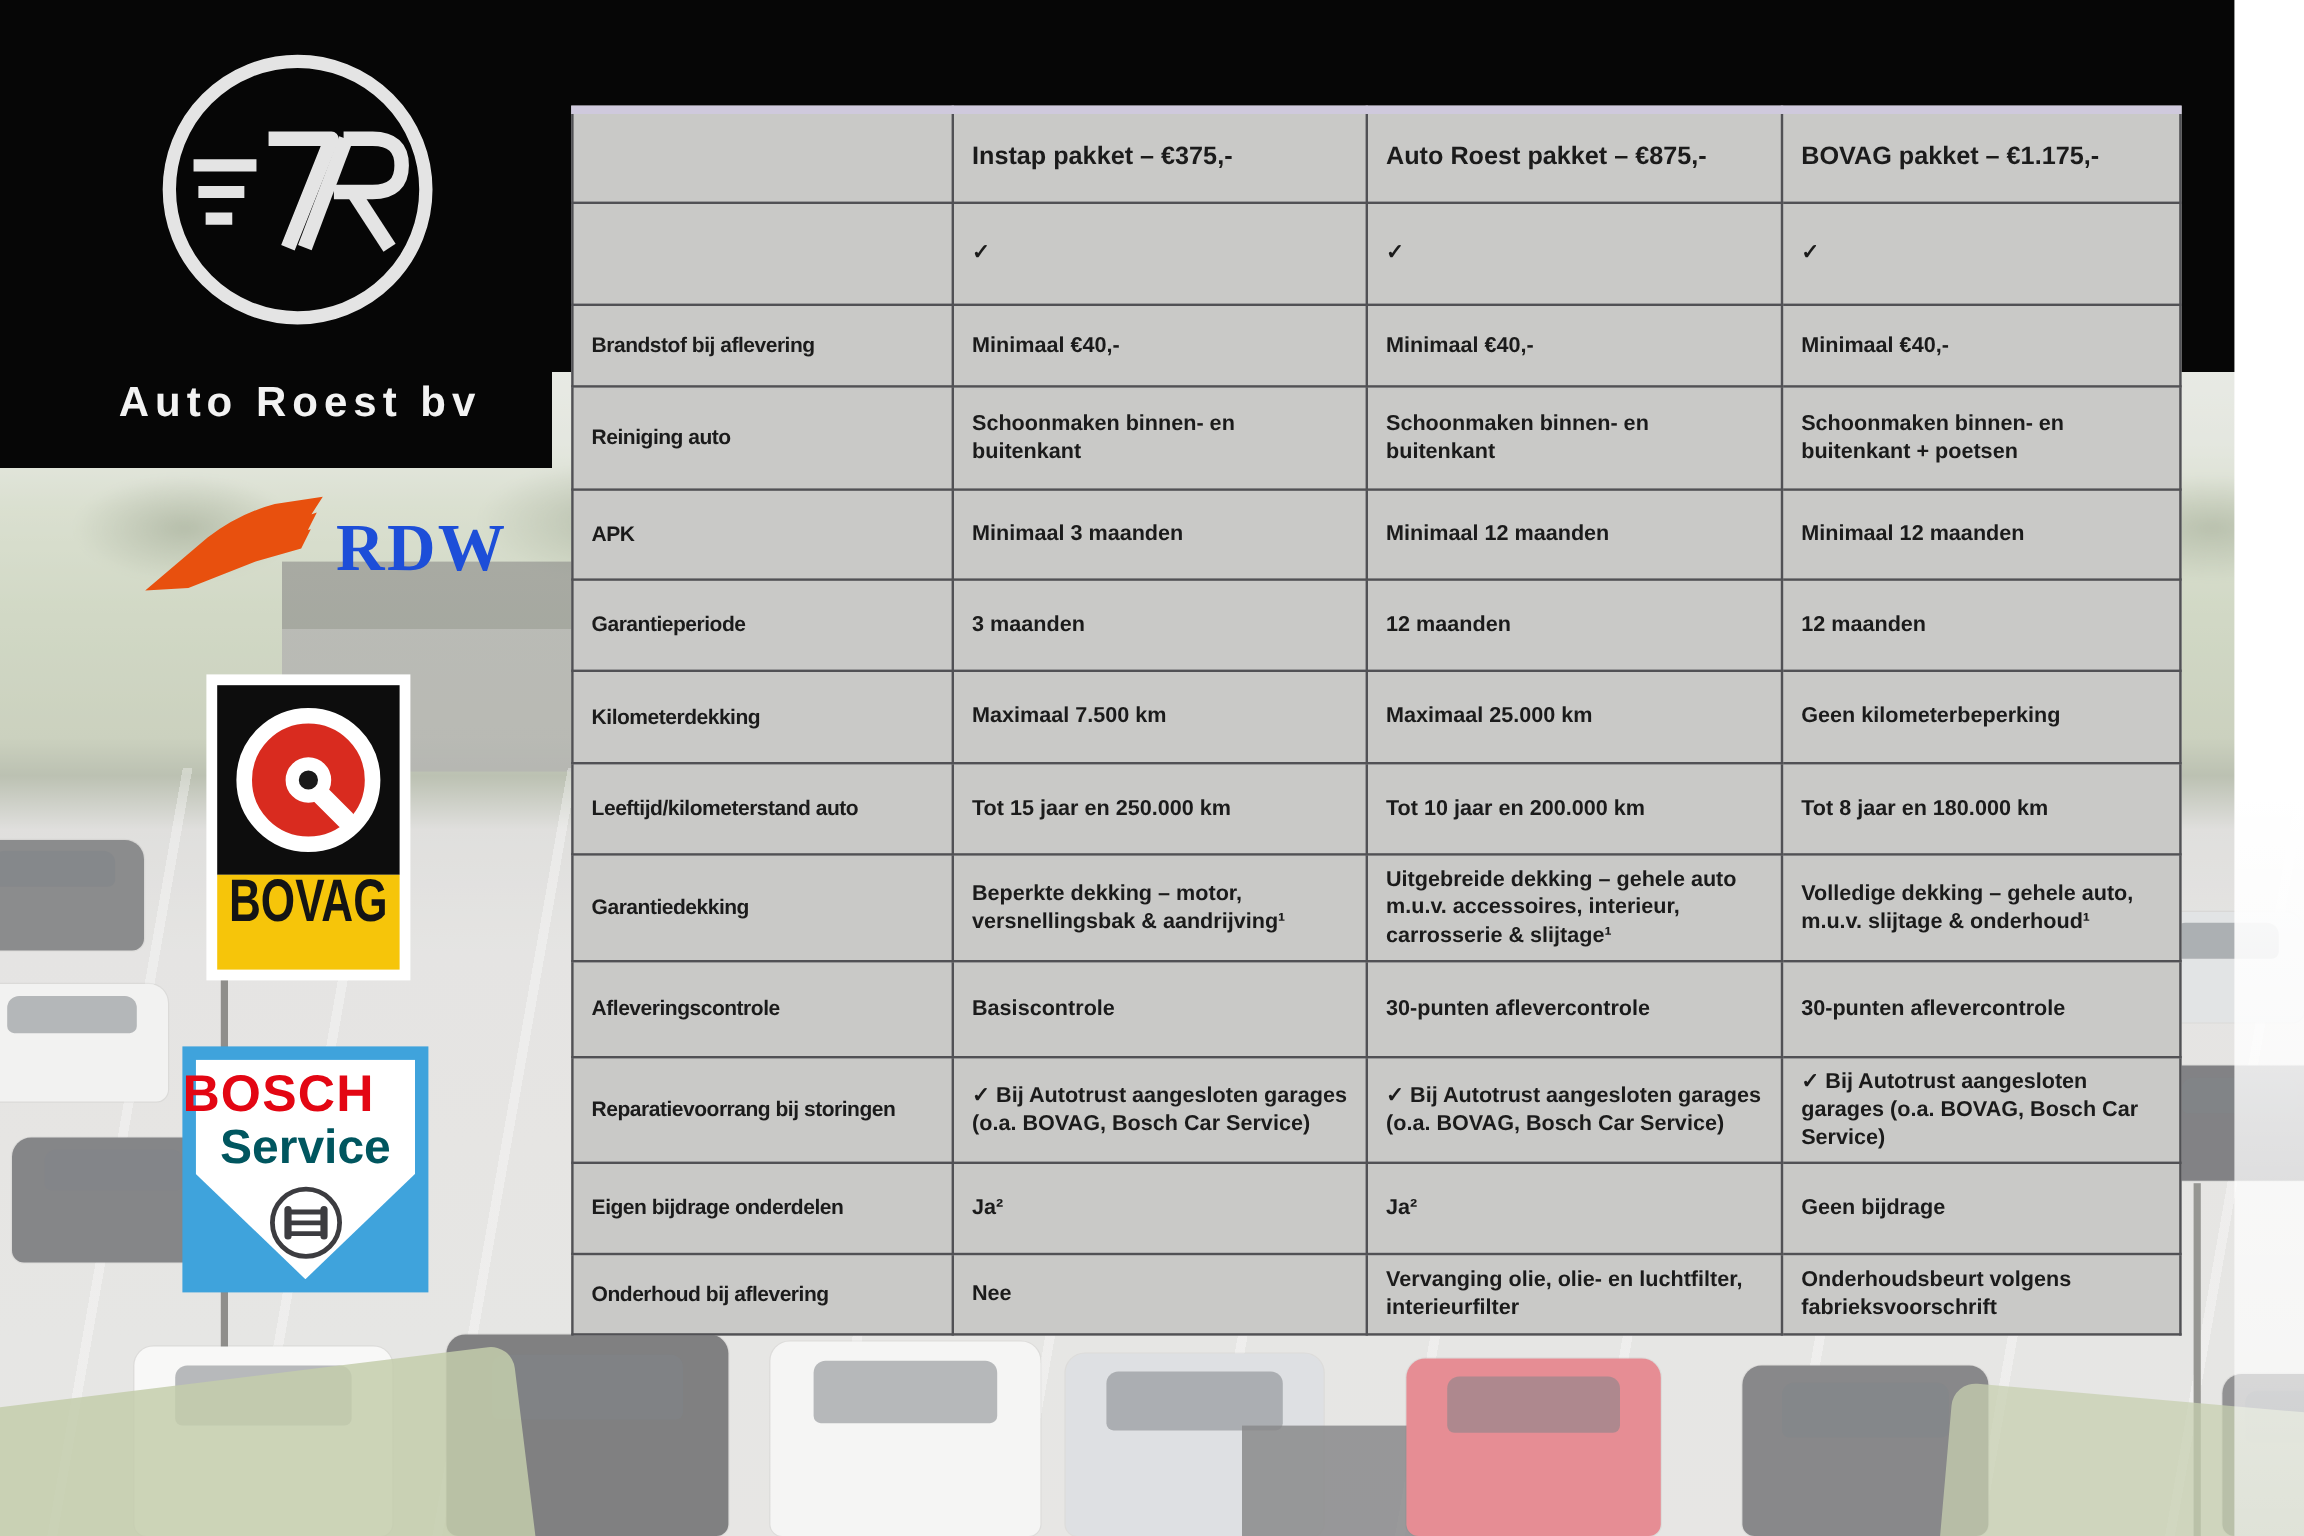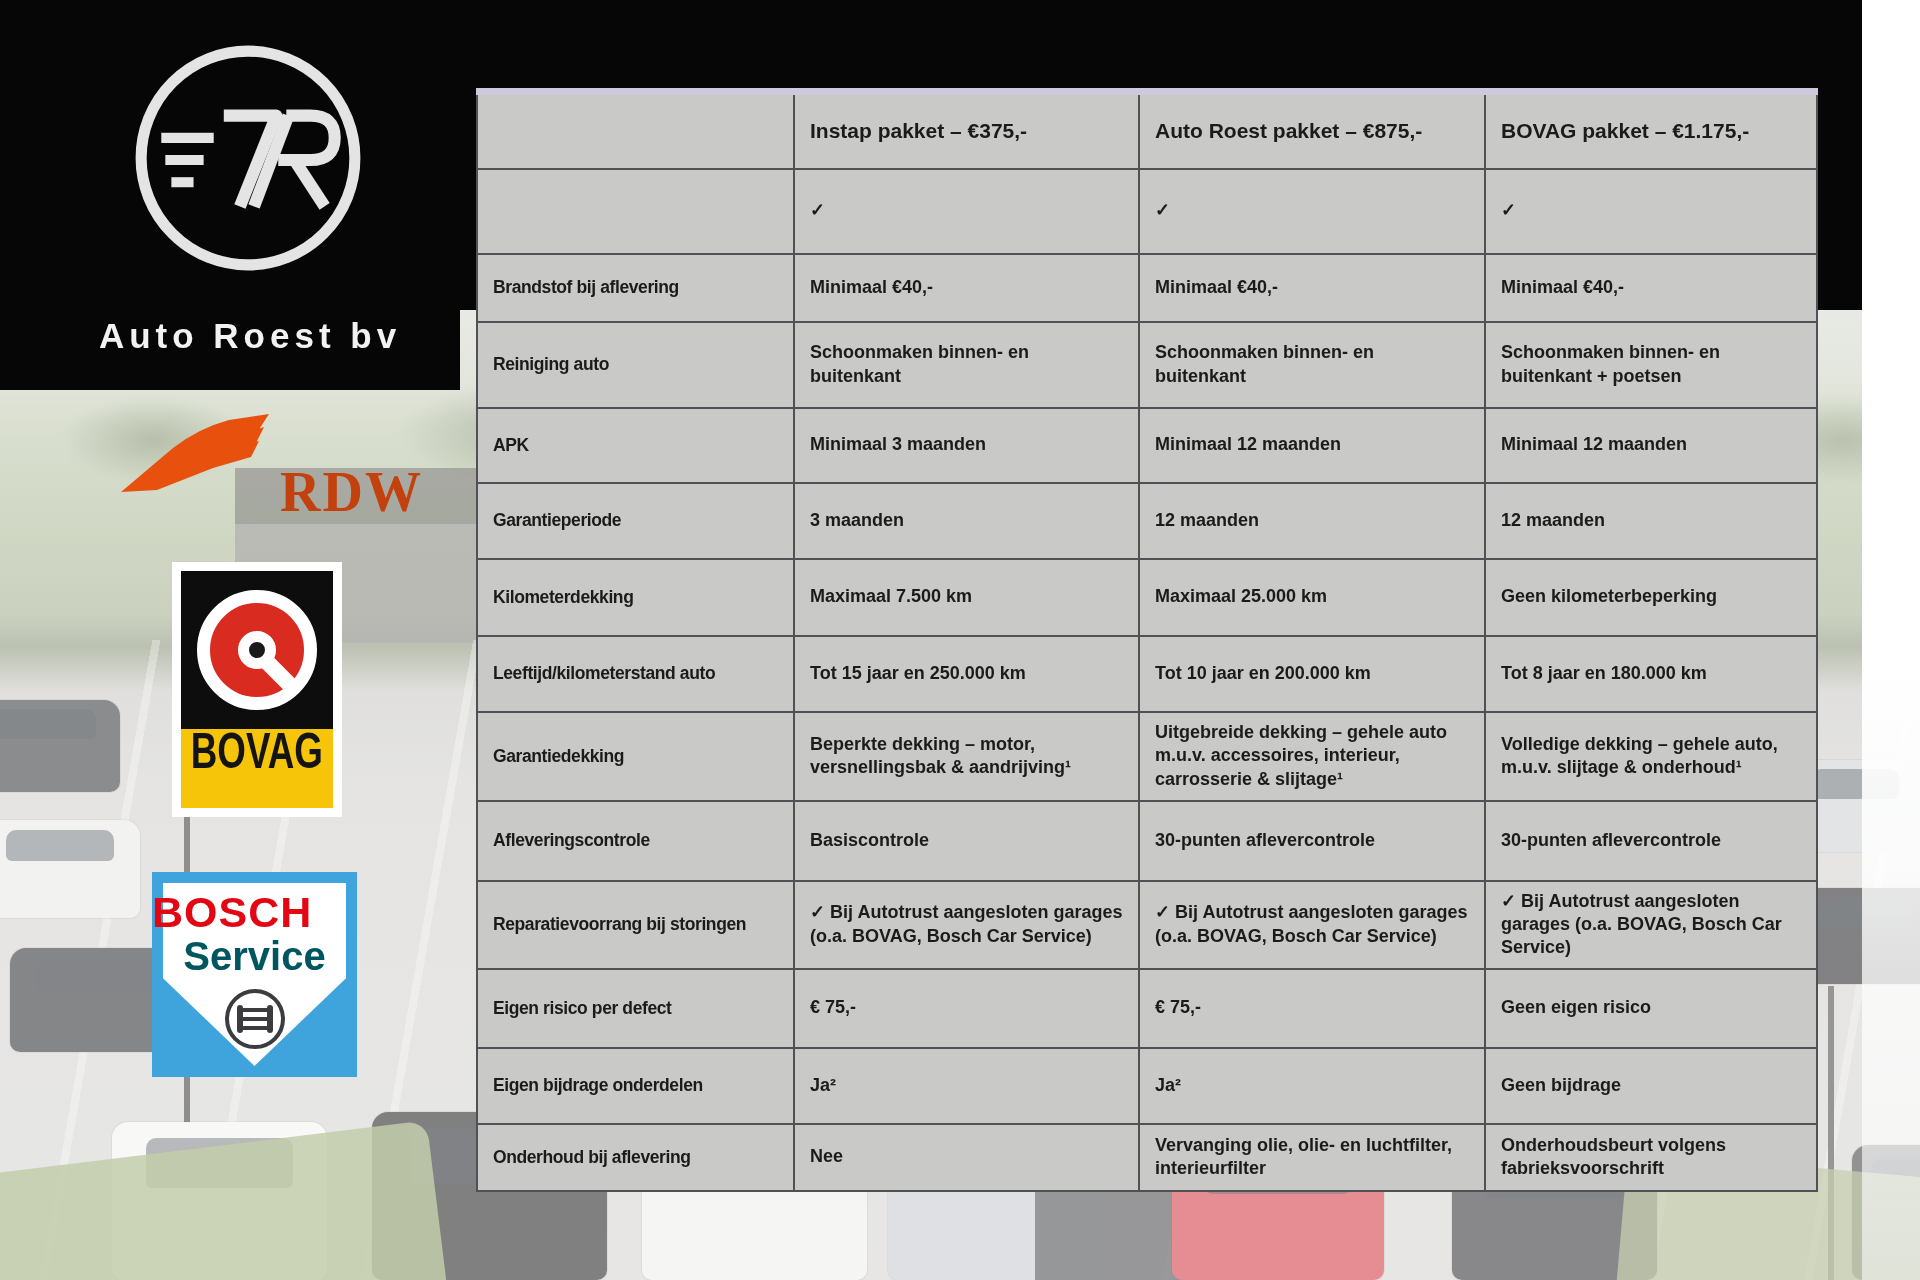--- a/index.html
+++ b/index.html
@@ -44,21 +44,21 @@
   
   .black-band{position:absolute;left:0;top:0;width:1862px;height:310px;background:#060606;z-index:4;}
   .logo-panel{position:absolute;left:0;top:0;width:460px;height:390px;background:#060606;z-index:4;}
   .ar-logo{position:absolute;left:127px;top:37px;width:242px;height:242px;z-index:5;}
   .company-name{position:absolute;left:55px;top:316px;width:390px;z-index:5;text-align:center;
     color:#f2f2f2;font-size:35px;font-weight:700;letter-spacing:5px;white-space:nowrap;}
   
   .rdw{position:absolute;left:112px;top:405px;width:290px;height:110px;z-index:5;}
   .rdw svg{position:absolute;left:0;top:5px;width:170px;height:100px;}
   .rdw .rdw-text{position:absolute;left:168px;top:20px;font-family:"Liberation Serif",serif;
-    font-weight:700;font-size:56px;color:#c2410c;letter-spacing:2px;margin-top:35px;}
+    font-weight:700;font-size:56px;color:#1d4ed8;letter-spacing:2px;}
   
   .bovag{position:absolute;left:172px;top:562px;width:170px;height:255px;z-index:5;background:#fff;
     padding:9px;box-sizing:border-box;}
   .bovag .top{position:relative;width:100%;height:158px;background:#0d0d0d;}
   .bovag .ring{position:absolute;left:50%;top:50%;width:94px;height:94px;margin:-60px 0 0 -60px;
     border:13px solid #fff;border-radius:50%;background:var(--bovag-red,#d92b1f);}
   .bovag .bar{position:absolute;left:50%;top:50%;width:16px;height:58px;margin:-4px 0 0 -8px;
     background:#fff;border-radius:8px;transform:rotate(-45deg);transform-origin:50% 6px;}
   .bovag .donut{position:absolute;left:50%;top:50%;width:16px;height:16px;margin:-19px 0 0 -19px;
     border:11px solid #fff;border-radius:50%;background:#1a1a1a;}
@@ -260,26 +260,20 @@
           <td>Basiscontrole</td>
           <td>30-punten aflevercontrole</td>
           <td>30-punten aflevercontrole</td>
         </tr>
         <tr style="height: 86px;">
           <td class="label">Reparatievoorrang bij storingen</td>
           <td>✓ Bij Autotrust aangesloten garages (o.a. BOVAG, Bosch Car Service)</td>
           <td>✓ Bij Autotrust aangesloten garages (o.a. BOVAG, Bosch Car Service)</td>
           <td>✓ Bij Autotrust aangesloten garages (o.a. BOVAG, Bosch Car Service)</td>
         </tr>
-        <tr style="height: 79px;">
-          <td class="label">Eigen risico per defect</td>
-          <td>€ 75,-</td>
-          <td>€ 75,-</td>
-          <td>Geen eigen risico</td>
-        </tr>
         <tr style="height: 76px;">
           <td class="label">Eigen bijdrage onderdelen</td>
           <td>Ja²</td>
           <td>Ja²</td>
           <td>Geen bijdrage</td>
         </tr>
         <tr style="height: 67px;">
           <td class="label">Onderhoud bij aflevering</td>
           <td>Nee</td>
           <td>Vervanging olie, olie- en luchtfilter, interieurfilter</td>

